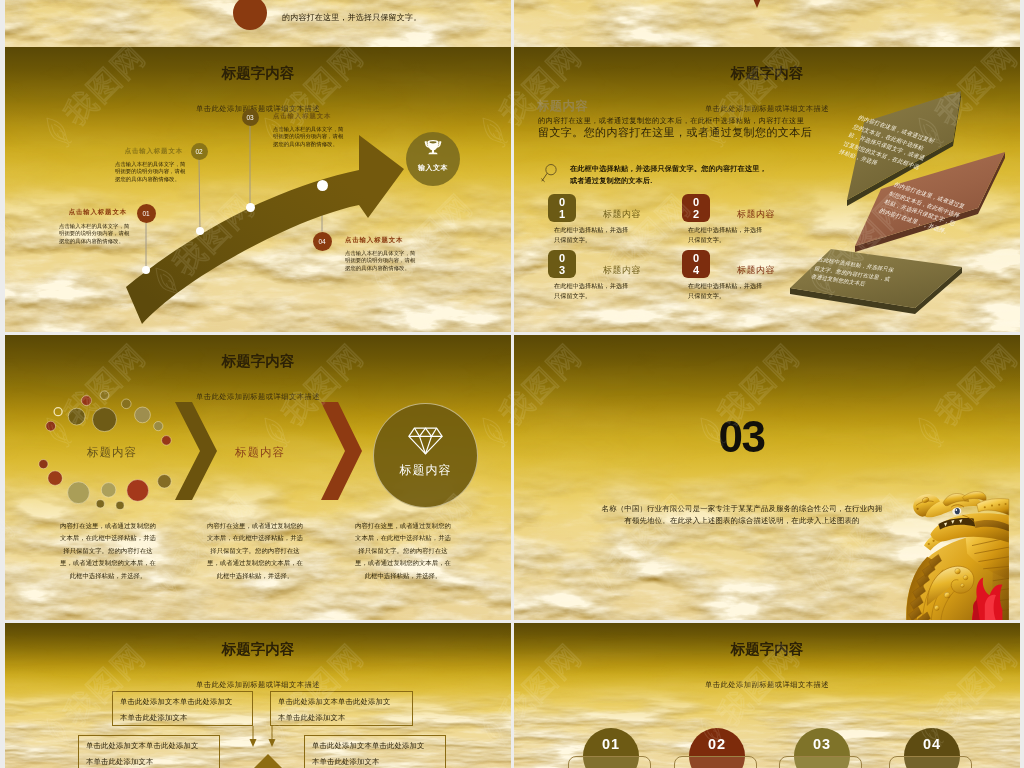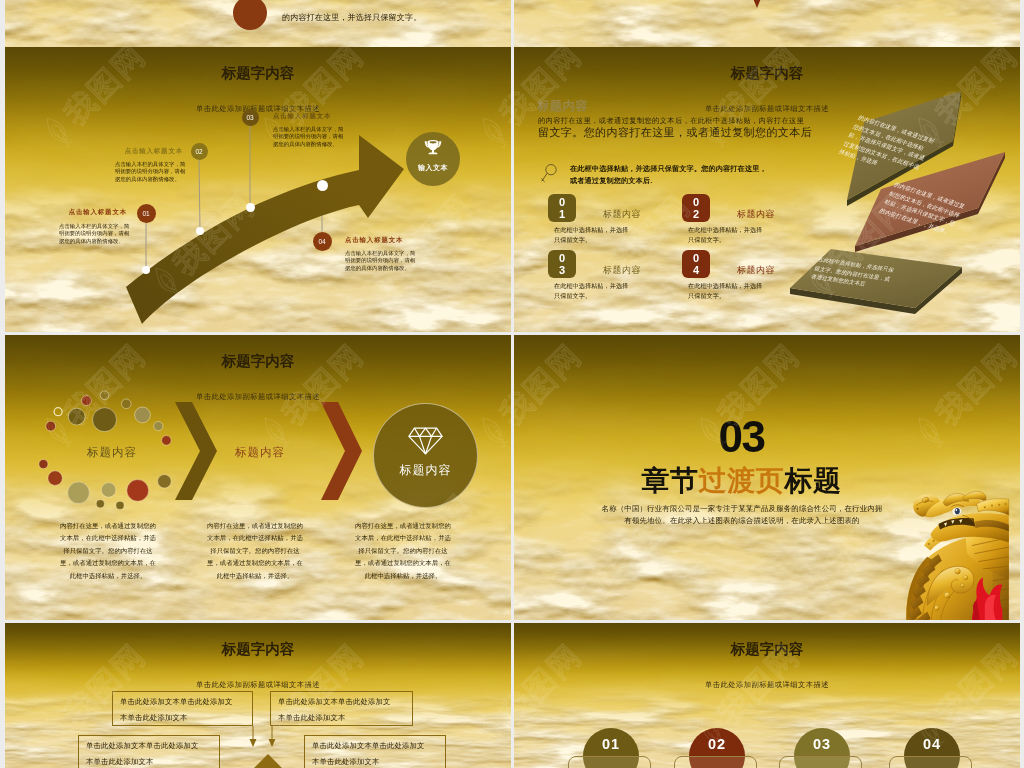--- a/index.html
+++ b/index.html
@@ -688,21 +688,20 @@
           </g>
 <g mask="url(#m1slide-6-section-divider)">
             <rect width="506" height="285" filter="url(#c1slide-6-section-divider)"></rect>
           </g>
 <g mask="url(#m2slide-6-section-divider)">
             <rect width="506" height="285" filter="url(#c2slide-6-section-divider)"></rect>
           </g>
 </svg>
       </div>
       <div style="position:absolute;left:0;top:80px;width:455px;text-align:center;font-size:44px;font-weight:700;color:#12100a;letter-spacing:-1.5px;line-height:1">03</div>
-      <div style="position:absolute;left:0;top:132px;width:455px;text-align:center;font-size:28px;font-weight:700;letter-spacing:0.6px;line-height:1"><span style="color:#16130a">章节</span><span style="color:#c8770f">过渡页</span><span style="color:#16130a">标题</span></div>
       <div style="position:absolute;left:0;top:181px;width:456px;text-align:center;font-size:7.4px;color:#241c07;letter-spacing:0.2px">有领先地位。在此录入上述图表的综合描述说明，在此录入上述图表的</div>
       <div style="position:absolute;left:0;top:169px;width:456px;text-align:center;font-size:7.4px;color:#241c07;letter-spacing:0.2px">名称（中国）行业有限公司是一家专注于某某产品及服务的综合性公司，在行业内拥</div>
       <svg style="position:absolute;left:0;top:0" width="506" height="285" viewBox="0 0 506 285">
 <defs>
 <linearGradient id="gA" x1="0" y1="0" x2="0.85" y2="1">
             <stop offset="0" stop-color="#fde07a"></stop>
             <stop offset="0.28" stop-color="#eebd37"></stop>
             <stop offset="0.62" stop-color="#d29612"></stop>
             <stop offset="1" stop-color="#9b6806"></stop>
           </linearGradient>

